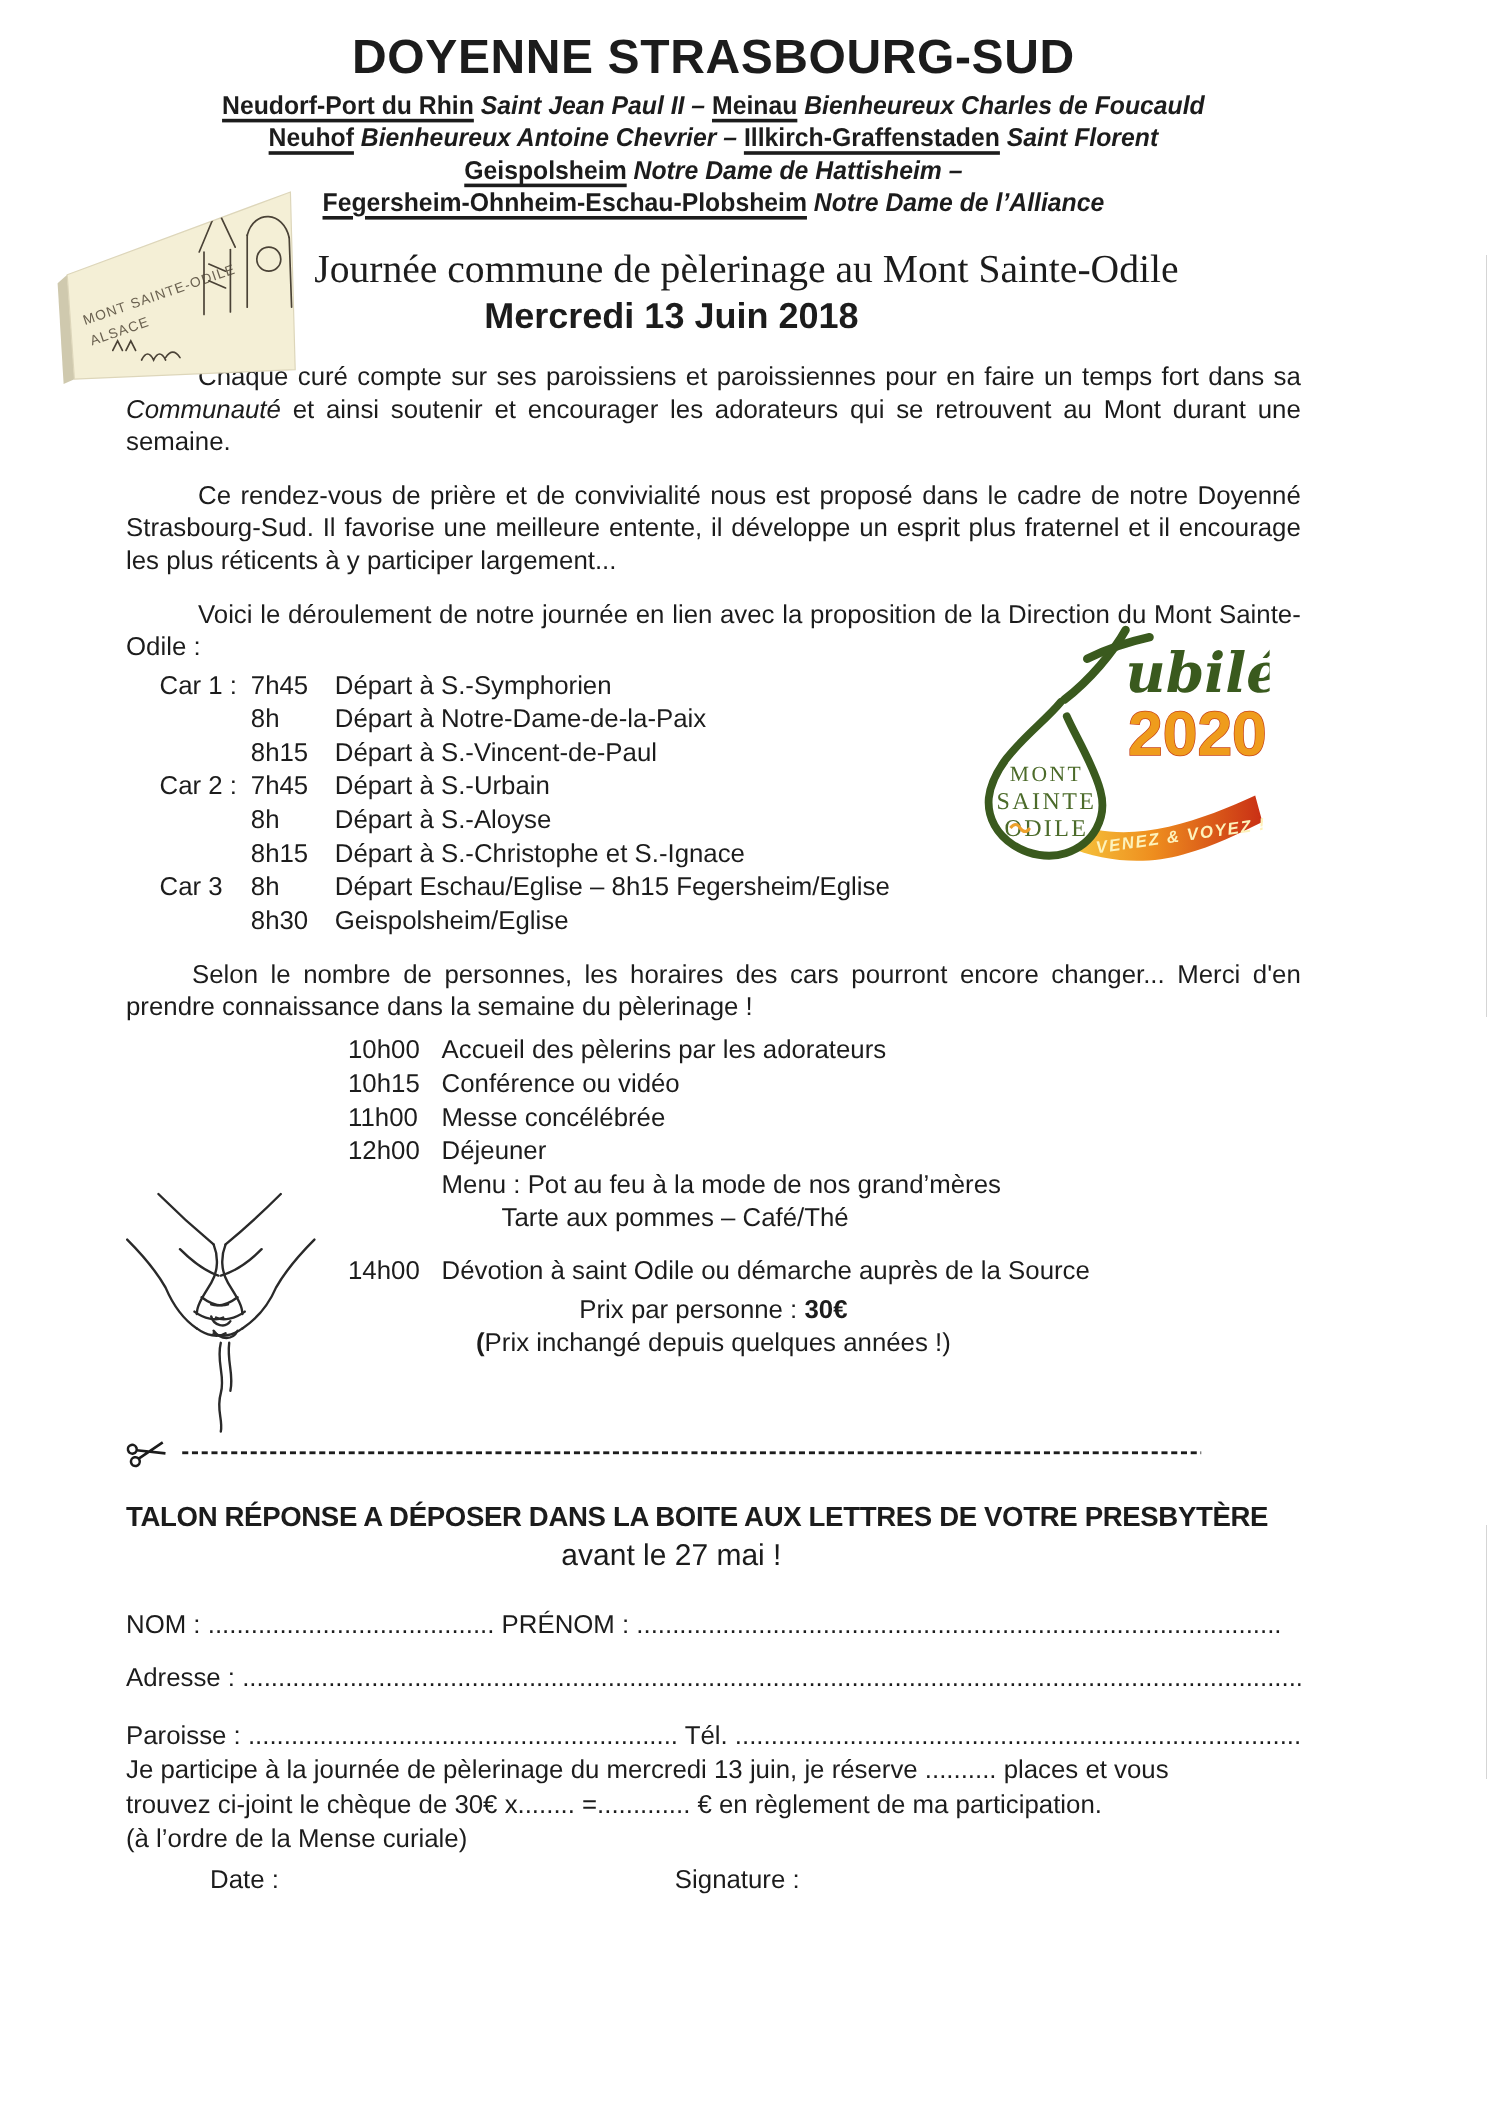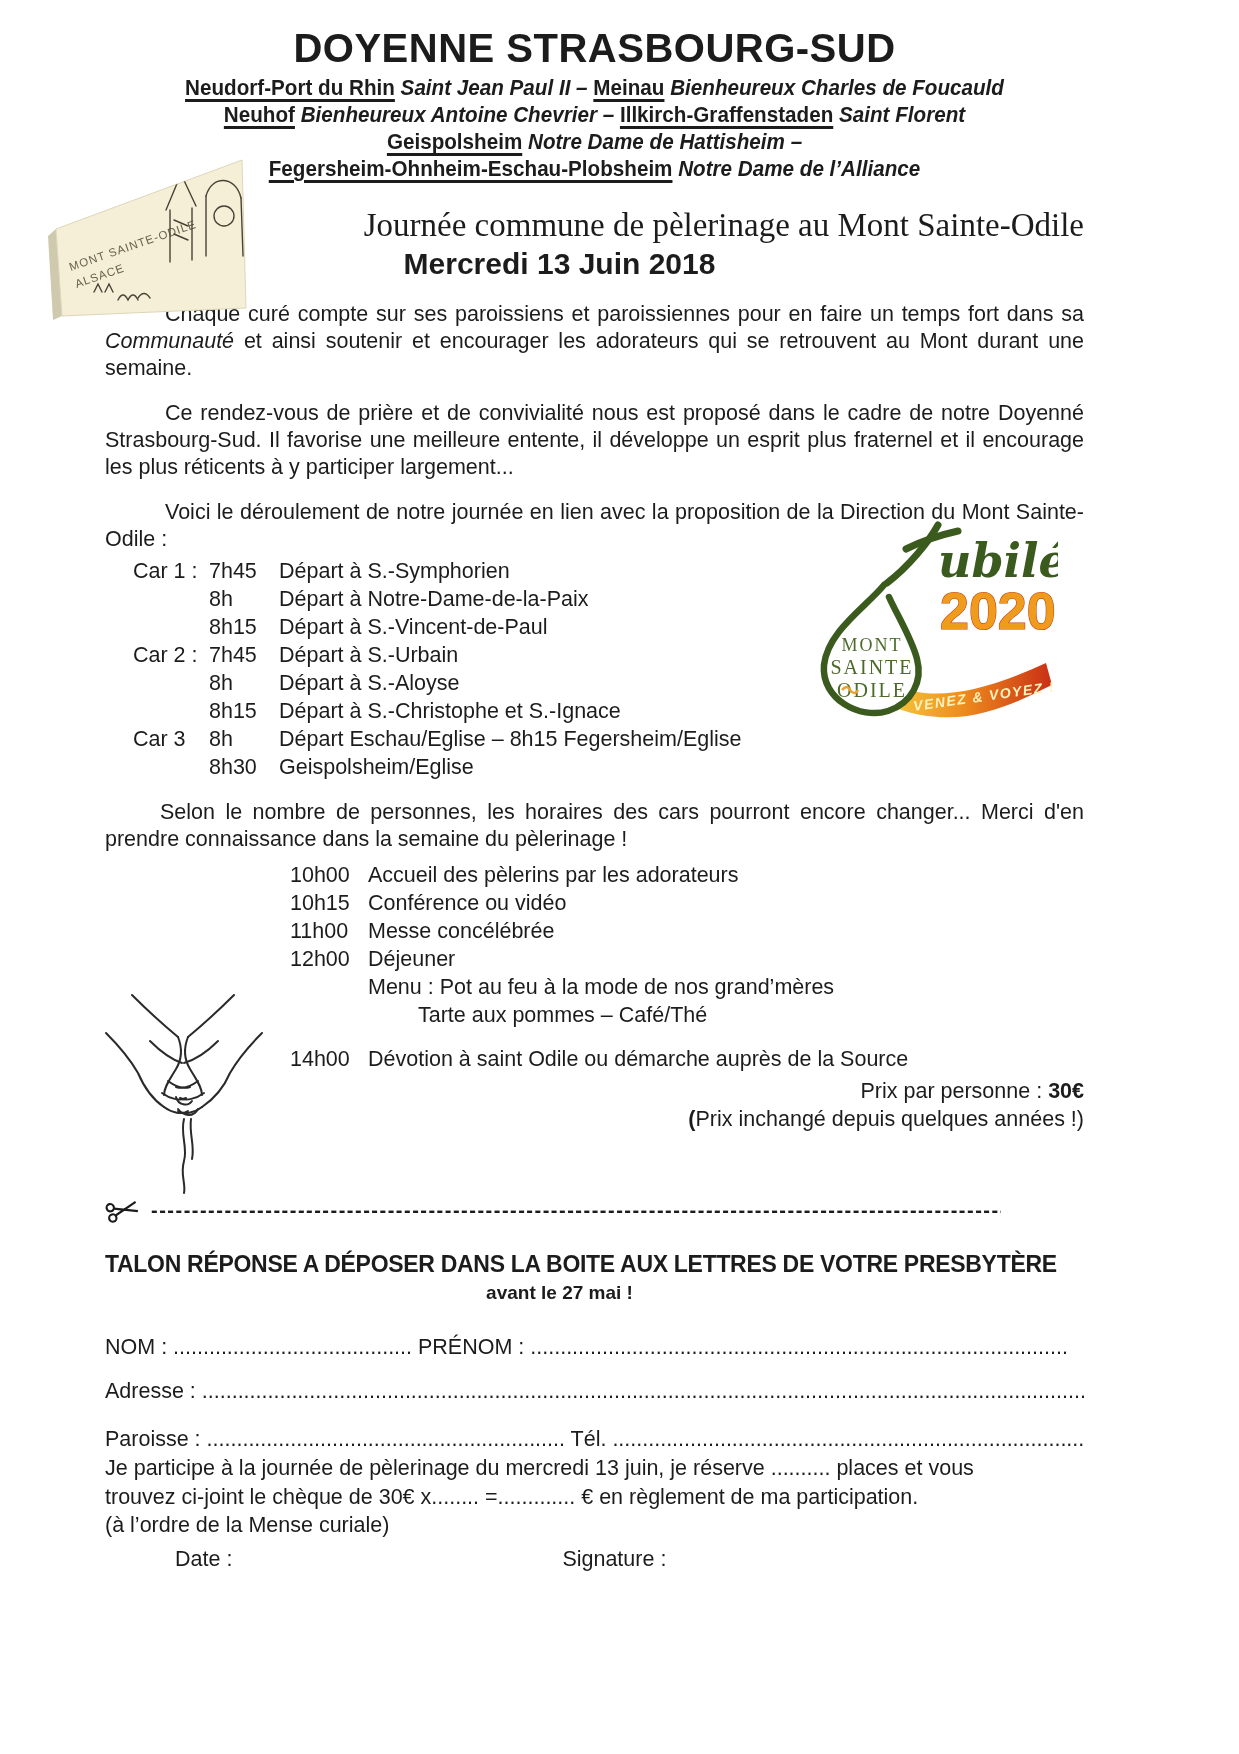--- a/index.html
+++ b/index.html
@@ -4,42 +4,42 @@
 <style>
   html,body{margin:0;padding:0;background:#888;}
   *{box-sizing:border-box;}
   .page{position:relative;width:1239px;height:1754px;margin:0 auto;background:#fff;color:#1c1c1c;
         font-family:"Liberation Sans","DejaVu Sans",sans-serif;padding:26px 155px 0 105px;overflow:hidden;}
   .title{margin:0;text-align:center;font-size:40px;font-weight:bold;letter-spacing:.5px;}
   .parishes{margin-top:4px;transform:scaleX(.96);}
   .pline{text-align:center;font-weight:bold;font-size:21.5px;line-height:27px;white-space:nowrap;}
   .pline .u{text-decoration:underline;text-decoration-thickness:2.5px;text-underline-offset:4px;}
   .pline .it{font-style:italic;}
-  .stitle{margin:24px 0 0 55px;text-align:right;font-family:"Liberation Serif","DejaVu Serif",serif;font-size:33px;}
+  .stitle{margin:24px 0 0 55px;text-align:center;font-family:"Liberation Serif","DejaVu Serif",serif;font-size:33px;}
   .sdate{margin:3px 70px 0 0;text-align:center;font-size:30px;font-weight:bold;}
   .para{margin:18px 0 0;font-size:21.5px;line-height:27px;text-align:justify;}
   .mt20{margin-top:20px;}
   .indent{text-indent:60px;}
   .indent2{text-indent:55px;}
   .cars{margin-top:4px;font-size:21.5px;line-height:28px;}
   .crow{display:flex;}
   .clabel{width:104px;padding-left:28px;flex:none;}
   .ctime{width:70px;flex:none;}
   .day{margin:8px 0 0 185px;font-size:21.5px;line-height:28px;}
   .drow{display:flex;}
   .dtime{width:78px;flex:none;}
   .gap{margin-top:16px;}
   .tarte .ddesc{padding-left:50px;}
-  .price{text-align:right;font-size:21.5px;line-height:28px;}
+  .price{text-align:center;font-size:21.5px;line-height:28px;}
   .price1{margin-top:4px;}
   .cutline{display:flex;align-items:center;margin-top:62px;height:30px;}
   .scissors{width:36px;height:26px;transform:rotate(-14deg);flex:none;}
   .dashes{margin-left:10px;width:850px;overflow:hidden;white-space:nowrap;font-size:20px;font-weight:bold;letter-spacing:1.5px;}
   .talon{margin-top:26px;font-size:23px;font-weight:bold;white-space:nowrap;letter-spacing:-.3px;}
-  .deadline{margin:4px 70px 0 0;text-align:center;font-size:19px;font-weight:bold;}
+  .deadline{margin:4px 70px 0 0;text-align:center;font-size:25px;font-weight:normal;}
   .fline{font-size:21.5px;line-height:26px;white-space:nowrap;overflow:hidden;}
   .fnom{margin-top:30px;}
   .fadr{margin-top:18px;}
   .fpar{margin-top:22px;}
   .fpart{margin-top:2px;font-size:21.5px;line-height:29px;text-align:justify;}
   .order{font-size:21.5px;line-height:27px;}
   .sigrow{margin-top:8px;font-size:21.5px;display:flex;}
   .sigrow .dte{margin-left:70px;text-align:right;}
   .sigrow .sig{margin-left:330px;}
   .postcard{position:absolute;left:38px;top:150px;}

